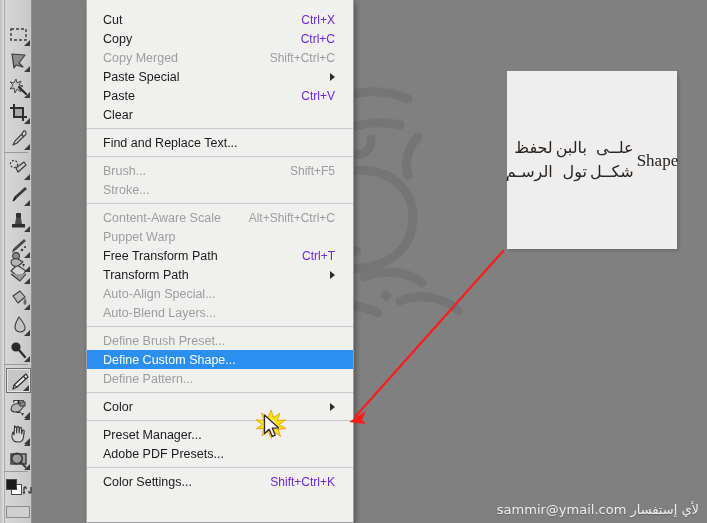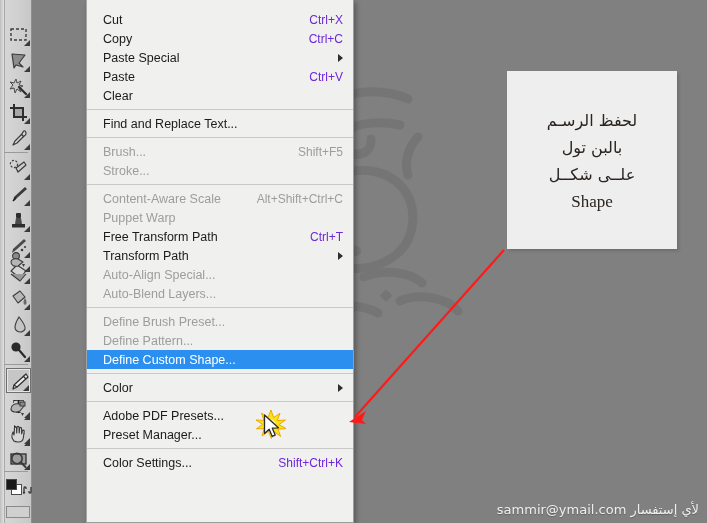--- a/index.html
+++ b/index.html
@@ -86,21 +86,21 @@
     border-right: 1px solid #9c9c9c;
     border-bottom: 1px solid #9c9c9c;
     box-shadow: 2px 2px 5px rgba(0,0,0,.32);
   }
   .menu-top-gap { height: 10px; }
   .menu-inner { position: relative; }
   .mi {
     position: relative;
     height: 19px;
     display: flex; align-items: center;
-    padding: 0 10px 0 16px;
+    padding: 0 18px 0 16px;
     font-size: 12.5px;
     color: #1b1b1b;
     white-space: nowrap;
   }
   .mi.disabled { color: #9d9d9d; }
   .mi.hl { background: #2a8fee; color: #ffffff; }
   .mi .lbl { flex: 0 0 auto; }
   .mi .sc {
     margin-left: auto;
     font-size: 12px;
@@ -119,21 +119,21 @@
     background: #c9c9c9;
   }
 
   
   .callout {
     position: absolute;
     left: 507px; top: 71px;
     width: 170px; height: 178px;
     background: #eeeeee;
     box-shadow: 2px 2px 3px rgba(0,0,0,.15);
-    display: flex; flex-direction: column;
+    display: flex; flex-direction: row;
     align-items: center; justify-content: center;
     gap: 3px;
   }
   .callout .ar {
     direction: rtl;
     font-size: 16px;
     color: #2a2420;
     line-height: 1.5;
     font-family: "DejaVu Sans", sans-serif;
   }
@@ -611,20 +611,24 @@
     <div class="menu-top-gap"></div>
     <div class="menu-inner" id="menu-inner">
         <div class="mi">
           <span class="lbl">Cut</span>
           <span class="sc">Ctrl+X</span>
         </div>
         <div class="mi">
           <span class="lbl">Copy</span>
           <span class="sc">Ctrl+C</span>
         </div>
+        <div class="mi disabled">
+          <span class="lbl">Copy Merged</span>
+          <span class="sc">Shift+Ctrl+C</span>
+        </div>
         <div class="mi">
           <span class="lbl">Paste Special</span>
           <i class="arrow"></i>
         </div>
         <div class="mi">
           <span class="lbl">Paste</span>
           <span class="sc">Ctrl+V</span>
         </div>
         <div class="mi">
           <span class="lbl">Clear</span>
@@ -660,37 +664,37 @@
         <div class="mi disabled">
           <span class="lbl">Auto-Align Special...</span>
         </div>
         <div class="mi disabled">
           <span class="lbl">Auto-Blend Layers...</span>
         </div>
         <div class="sep"></div>
         <div class="mi disabled">
           <span class="lbl">Define Brush Preset...</span>
         </div>
-        <div class="mi disabled">
-          <span class="lbl">Define Pattern...</span>
-        </div>
         <div class="mi hl">
           <span class="lbl">Define Custom Shape...</span>
         </div>
+        <div class="mi disabled">
+          <span class="lbl">Define Pattern...</span>
+        </div>
         <div class="sep"></div>
         <div class="mi">
           <span class="lbl">Color</span>
           <i class="arrow"></i>
         </div>
         <div class="sep"></div>
         <div class="mi">
+          <span class="lbl">Preset Manager...</span>
+        </div>
+        <div class="mi">
           <span class="lbl">Adobe PDF Presets...</span>
-        </div>
-        <div class="mi">
-          <span class="lbl">Preset Manager...</span>
         </div>
         <div class="sep"></div>
         <div class="mi">
           <span class="lbl">Color Settings...</span>
           <span class="sc">Shift+Ctrl+K</span>
         </div>
       </div>
   </div>
 
   <svg class="arrow-svg" viewBox="0 0 707 523">

